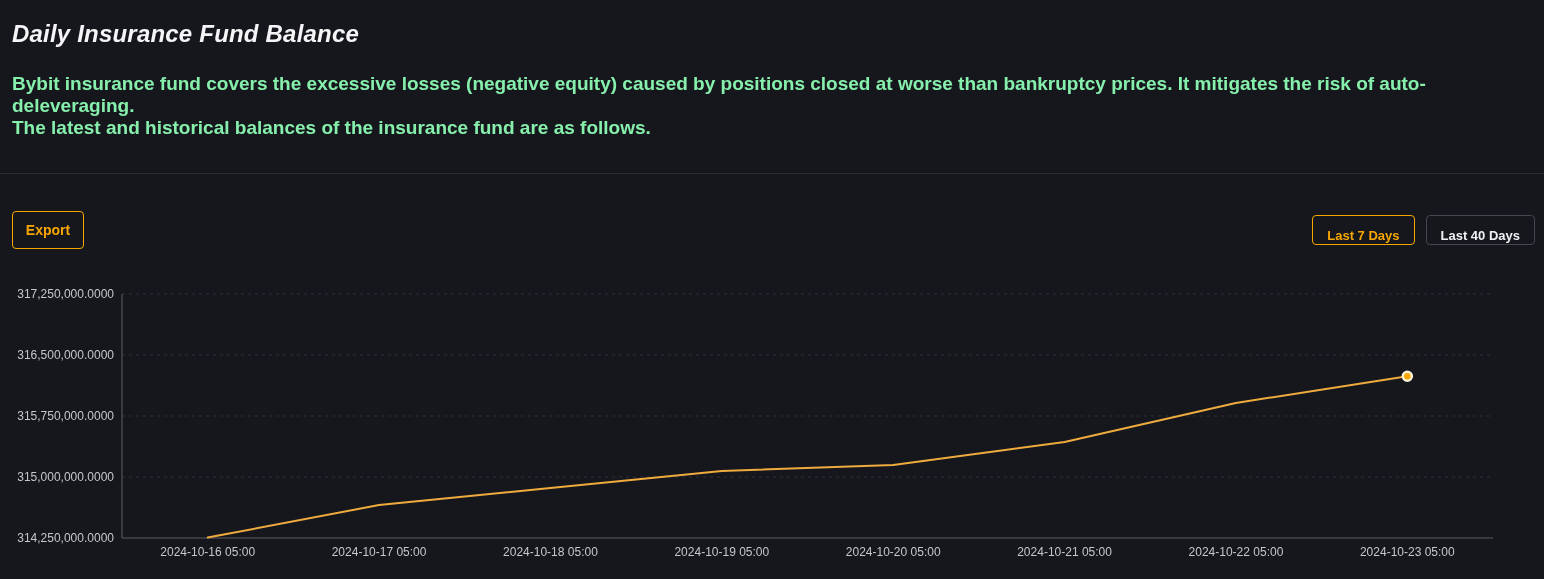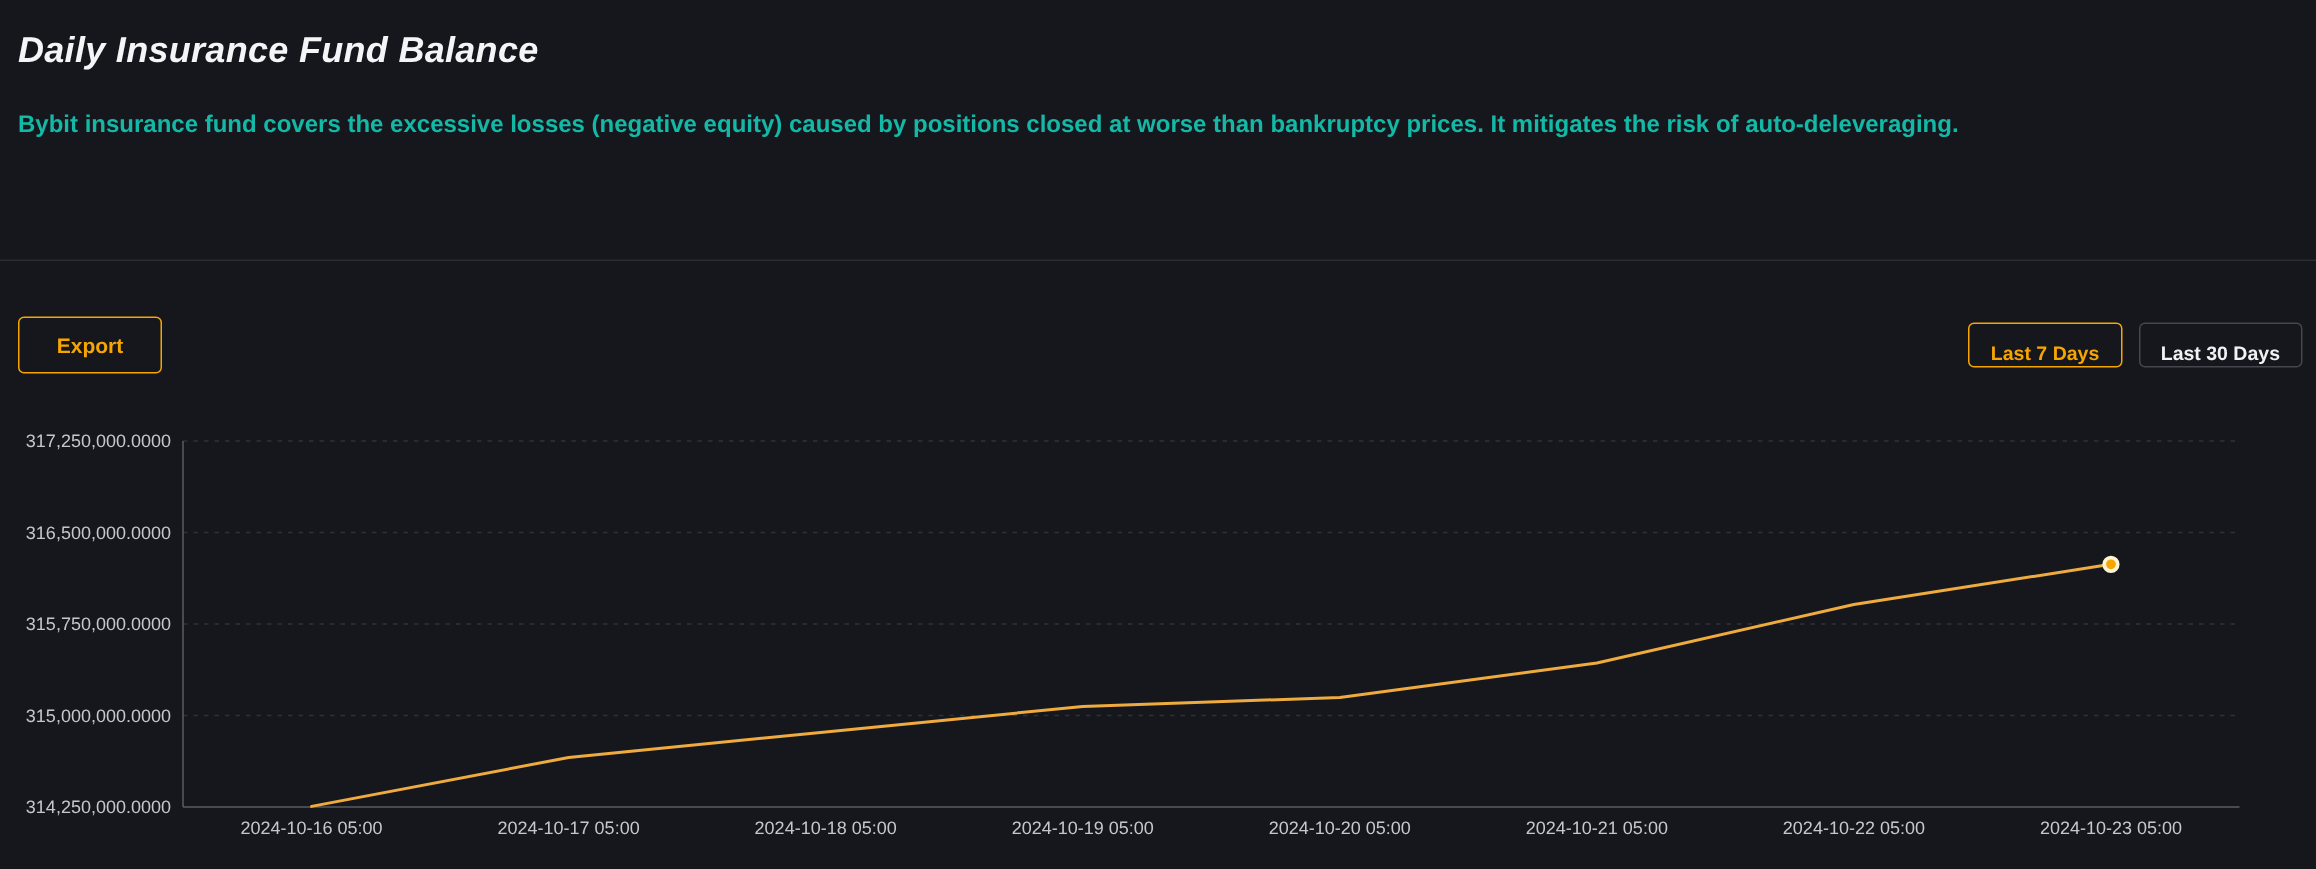--- a/index.html
+++ b/index.html
@@ -10,63 +10,64 @@
     color: #f3f3f5;
     position: relative;
     overflow: hidden;
   }
   .page-title {
     position: absolute; left: 12px; top: 20px;
     font-size: 24px; font-weight: 700; letter-spacing: 0.2px; color: #f5f5f7; font-style: italic;
   }
   .description {
     position: absolute; left: 12px; top: 73px; right: 20px;
-    font-size: 16px; font-weight: 700; color: #14b8a6; line-height: 22px;
+    font-size: 19px; font-weight: 700; color: #86efac; line-height: 22px;
   }
   .divider {
     position: absolute; left: 0; top: 173px; width: 100%; height: 1px;
     background: #2b2d33; border: none;
   }
   .btn {
     font-family: "Liberation Sans", sans-serif;
     background: transparent; cursor: pointer;
     border-radius: 4px; font-weight: 700;
   }
   .export-btn {
     position: absolute; left: 12px; top: 211px;
-    width: 96px; height: 38px;
+    width: 72px; height: 38px;
     border: 1px solid #f7a600; color: #f7a600; font-size: 14px;
   }
   .range-group { position: absolute; top: 215px; right: 9px; display: flex; gap: 11px; }
   .range-btn {
     height: 30px; padding: 12px 14px; font-size: 13px;
     border: 1px solid #45474e; color: #f0f1f3;
   }
   .range-btn.active { border-color: #f7a600; color: #f7a600; }
   .chart-wrap { position: absolute; left: 0; top: 280px; width: 1420px; height: 299px; }
   svg text { font-family: "Liberation Sans", sans-serif; font-size: 12px; fill: #c6c7cc; }
 </style>
 </head>
 <body>
 
 <div>
 
   <h1 class="page-title">Daily Insurance Fund Balance</h1>
 
   <div class="description">
     <p>Bybit insurance fund covers the excessive losses (negative equity) caused by positions closed at worse than bankruptcy prices. It mitigates the risk of auto-deleveraging.</p>
+    <p>The latest and historical balances of the insurance fund are as follows.</p>
   </div>
 
   <div class="divider"></div>
 
   <button class="btn export-btn">Export</button>
 
   <div class="range-group">
     <button class="btn range-btn active">Last 7 Days</button>
-    <button class="btn range-btn">Last 30 Days</button>
+    <button class="btn range-btn">Last 40 Days</button>
   </div>
 
   <div class="chart-wrap">
     <svg id="chart-svg" width="1544" height="299" viewBox="0 0 1544 299">
         <line x1="122" y1="14" x2="1493" y2="14" stroke="#2f3138" stroke-width="1" stroke-dasharray="3 4"></line>
         <text x="114" y="18" text-anchor="end">317,250,000.0000</text>
         <line x1="122" y1="75" x2="1493" y2="75" stroke="#2f3138" stroke-width="1" stroke-dasharray="3 4"></line>
         <text x="114" y="79" text-anchor="end">316,500,000.0000</text>
         <line x1="122" y1="136" x2="1493" y2="136" stroke="#2f3138" stroke-width="1" stroke-dasharray="3 4"></line>
         <text x="114" y="140" text-anchor="end">315,750,000.0000</text>

